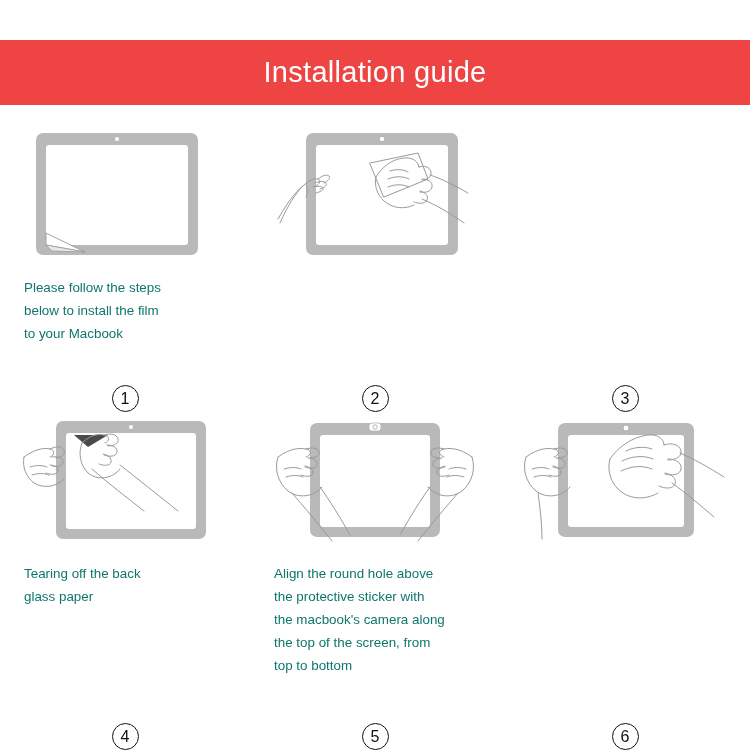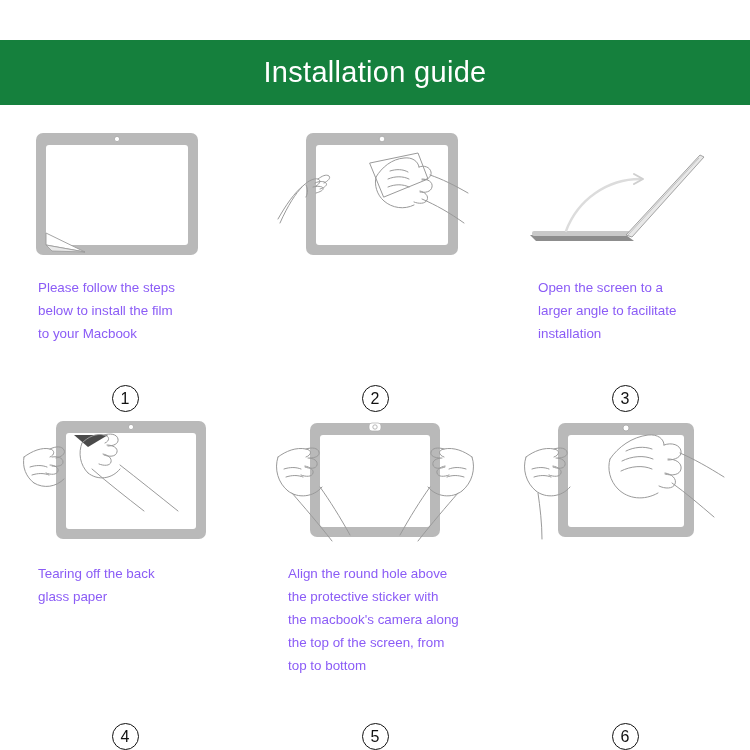--- a/index.html
+++ b/index.html
@@ -16,21 +16,21 @@
     position: relative;
   }
 
   
   .header-banner {
     position: absolute;
     left: 0;
     top: 40px;
     width: 750px;
     height: 65px;
-    background: #15803d;
+    background: #ef4444;
     display: flex;
     align-items: center;
     justify-content: center;
   }
   .header-title {
     color: #ffffff;
     font-size: 29px;
     font-weight: 400;
     letter-spacing: 0.3px;
     line-height: 1;
@@ -72,25 +72,25 @@
   .illustration svg {
     display: block;
     width: 100%;
     height: 100%;
     overflow: visible;
   }
 
   .caption {
     font-size: 13.4px;
     line-height: 23px;
-    color: #8b5cf6;
+    color: #0f766e;
     width: 212px;
     text-align: left;
     white-space: pre-line;
-    margin: 16px;
+    margin: 2px;
   }
 
   .step-number {
     position: absolute;
     left: 0;
     width: 206px;
     display: flex;
     justify-content: center;
     margin-left: 22px;
   }
@@ -170,38 +170,20 @@
             <path d="M116 52 C123 49, 131 49, 137 52"></path>
             <path d="M116 60 C123 57, 131 57, 137 60"></path>
 
             <path d="M158 48 C170 52, 182 58, 196 66"></path>
             <path d="M150 72 C164 78, 178 86, 192 96"></path>
           </g>
         </svg>
       </div>
     </div>
 
-    <div class="step-cell">
-      <div class="illustration">
-        <svg viewBox="0 0 206 135">
-
-          <path d="M8 108 L104 108 L112 114 L14 114 Z" fill="#8d8d8d"></path>
-          <rect x="10" y="104" width="98" height="5" rx="2" fill="#c9c9c9"></rect>
-
-          <path d="M104 108 L178 28 L182 30 L110 110 Z" fill="#e8e8e8" stroke="#9a9a9a" stroke-width="0.9" stroke-linejoin="round"></path>
-          <path d="M106 108 L177 31" fill="none" stroke="#b0b0b0" stroke-width="0.7"></path>
-
-          <path d="M44 104 C56 72, 86 52, 118 52" fill="none" stroke="#dcdcdc" stroke-width="2.4" stroke-linecap="round"></path>
-          <path d="M112 47 L121 52 L112 57" fill="none" stroke="#cfcfcf" stroke-width="2" stroke-linecap="round" stroke-linejoin="round"></path>
-        </svg>
-      </div>
-      <p class="caption">Open the screen to a
-larger angle to facilitate
-installation</p>
-    </div>
   </div>
 
   <div class="step-row row-1" style="pointer-events:none;">
     <div class="step-cell">
       <div class="step-number">
         <span class="num-circle">1</span>
       </div>
     </div>
     <div class="step-cell">
       <div class="step-number">

